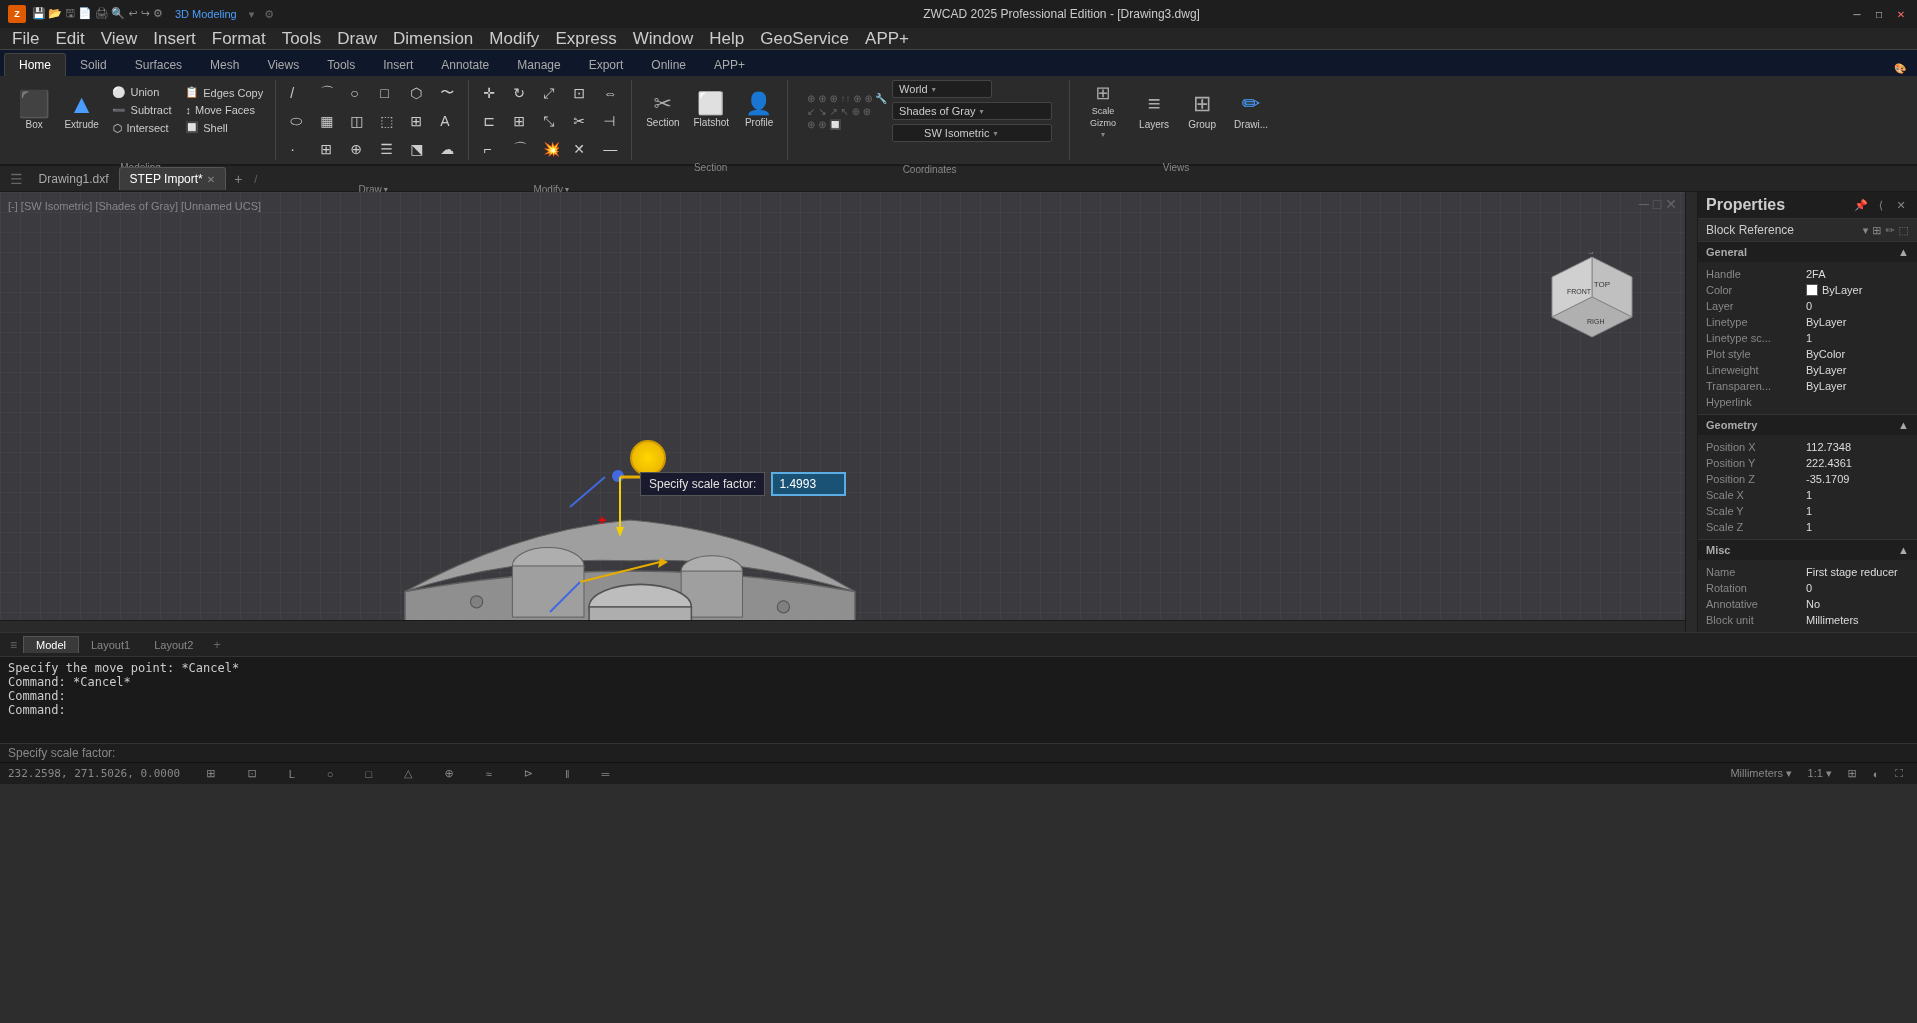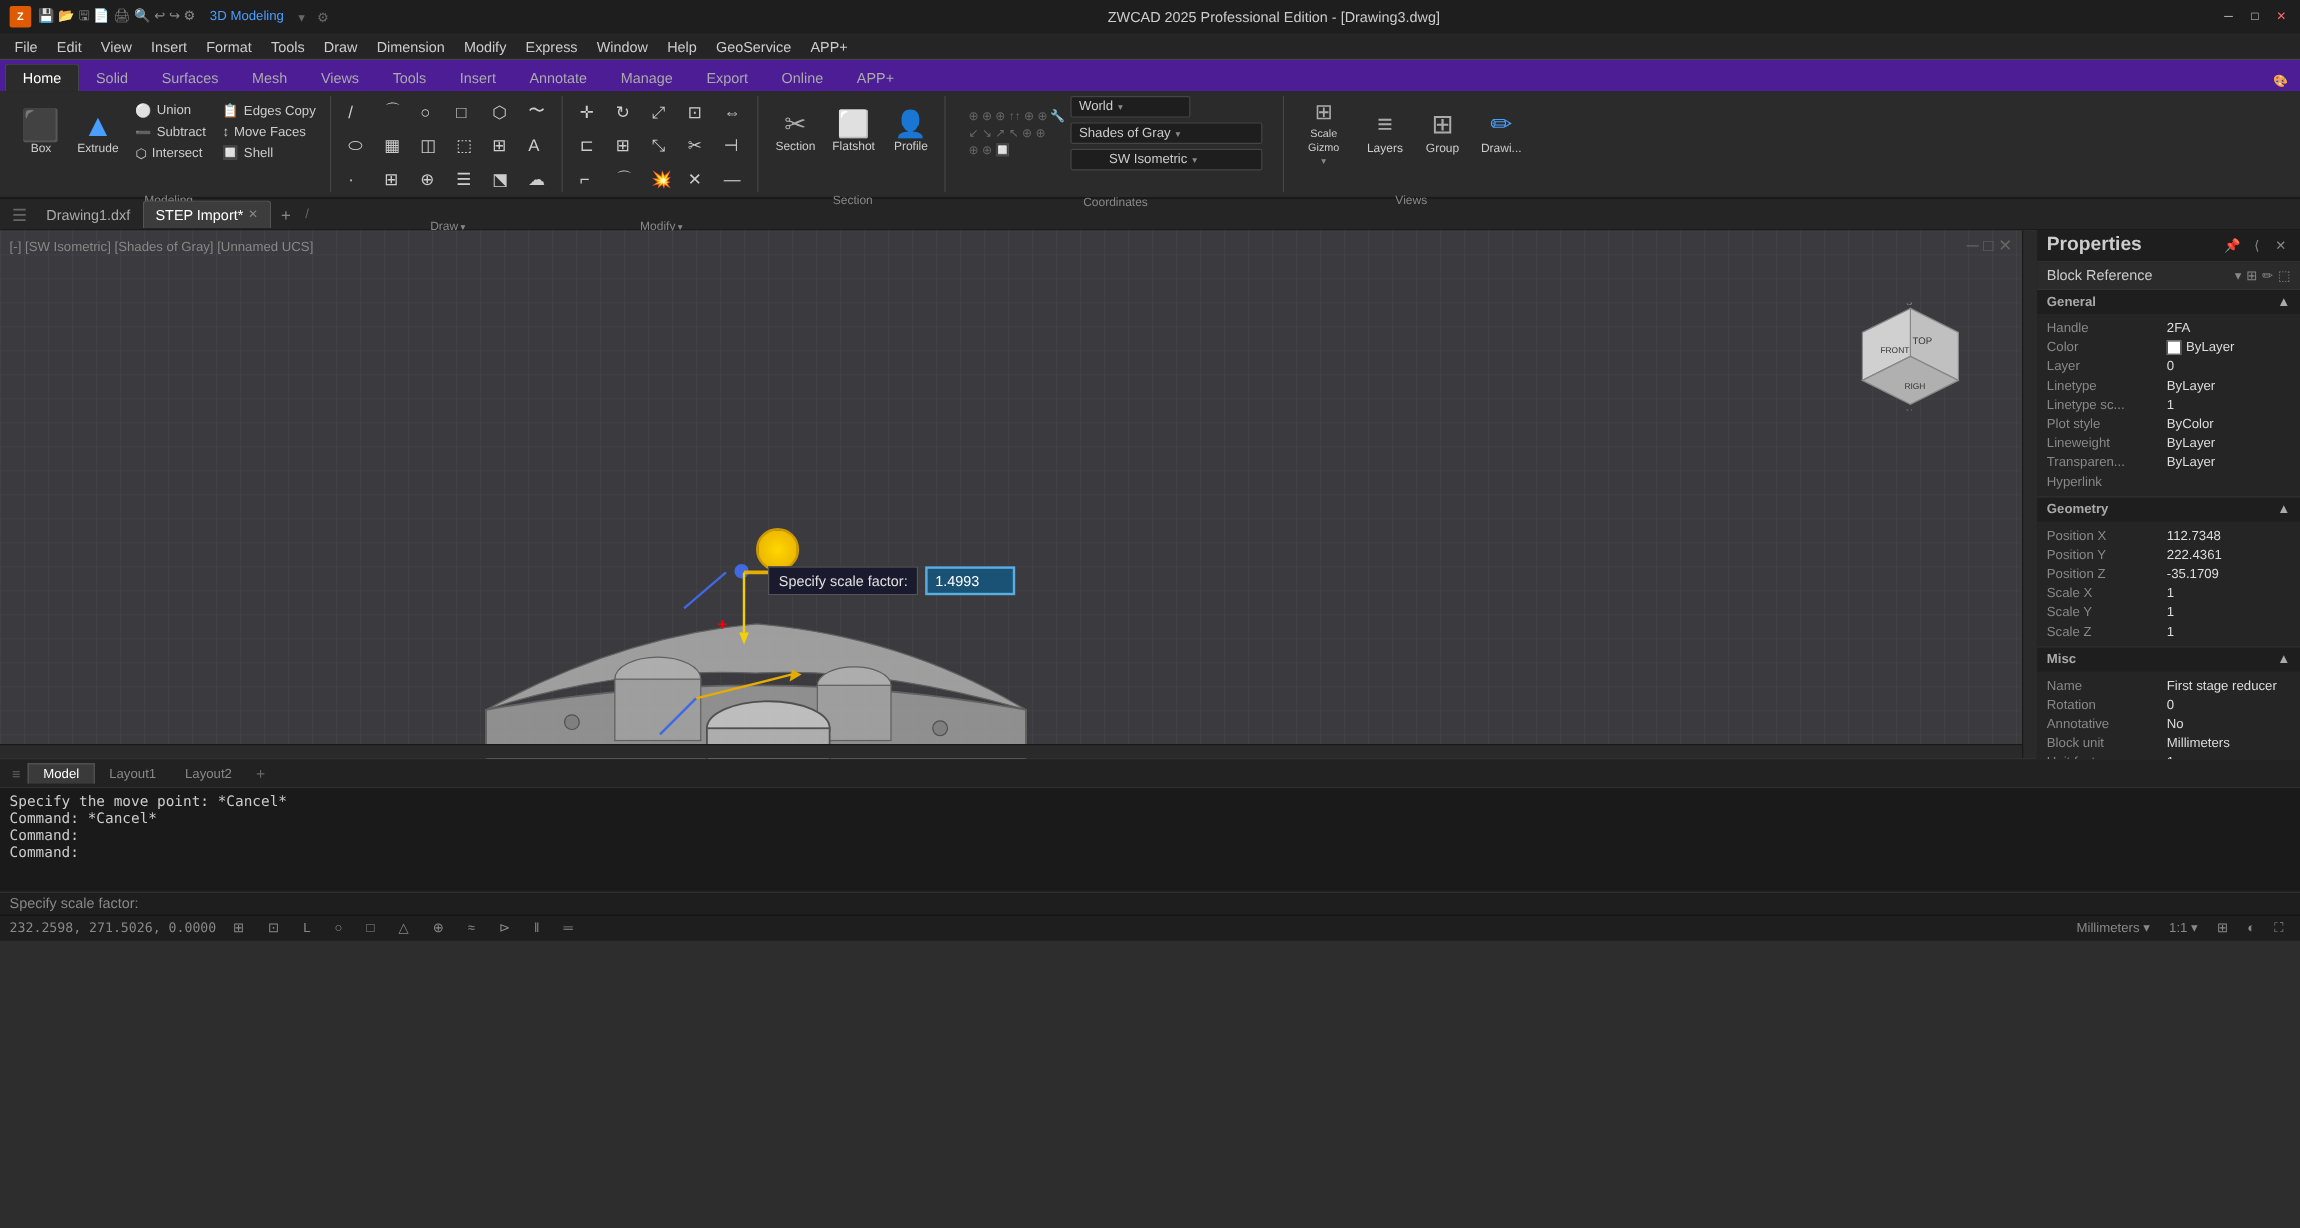--- a/index.html
+++ b/index.html
@@ -12,30 +12,30 @@
     }
     #title-bar .title-left { display: flex; align-items: center; gap: 6px; }
     #title-bar .title-center { flex: 1; text-align: center; font-size: 12px; }
     #title-bar .title-right { display: flex; align-items: center; gap: 6px; }
     #title-bar .win-btn { width: 16px; height: 16px; display: flex; align-items: center; justify-content: center; cursor: pointer; font-size: 10px; }
     #title-bar .logo { width: 18px; height: 18px; background: #e05a00; border-radius: 2px; display: flex; align-items: center; justify-content: center; font-size: 9px; font-weight: bold; color: white; }
 
     
     #menu-bar {
       display: flex; align-items: center; background: #252525; height: 22px;
-      padding: 0 4px; color: #ccc; font-size: 12px; border-bottom: 1px solid #444;
+      padding: 0 4px; color: #ccc; font-size: 17px; border-bottom: 1px solid #444;
     }
     #menu-bar span { padding: 2px 8px; cursor: pointer; }
 
     
     #ribbon {
       background: #2b2b2b; border-bottom: 2px solid #1a1a1a;
     }
     #ribbon-tabs {
-      display: flex; background: #4c1d95; height: 26px; align-items: flex-end; padding: 0 4px;
+      display: flex; background: #0f172a; height: 26px; align-items: flex-end; padding: 0 4px;
     }
     .ribbon-tab {
       padding: 4px 14px; font-size: 12px; cursor: pointer; color: #aaa;
       border-radius: 3px 3px 0 0; position: relative; top: 0;
     }
     .ribbon-tab.active { background: #2b2b2b; color: #fff; border: 1px solid #444; border-bottom: none; }
 
     #ribbon-content {
       display: flex; height: 88px; background: #2b2b2b; padding: 4px 6px;
       gap: 2px; align-items: stretch;
@@ -180,21 +180,21 @@
     #command-input-row {
       display: flex; align-items: center; padding: 2px 8px; border-top: 1px solid #333;
       background: #1e1e1e;
     }
     #command-input { background: transparent; border: none; outline: none; color: #ccc; font-family: monospace; font-size: 12px; flex: 1; }
 
     
     #status-bar {
       display: flex; align-items: center; background: #1e1e1e; height: 22px;
       padding: 0 8px; border-top: 1px solid #111; font-size: 11px; color: #888;
-      gap: 8px;
+      gap: 20px;
     }
     .status-item { padding: 0 6px; cursor: pointer; }
     .status-coords { color: #888; font-family: monospace; min-width: 160px; }
 
     
     #viewport-scrollbar-v {
       position: absolute; right: 0; top: 0; bottom: 0; width: 12px;
       background: #2a2a2a; border-left: 1px solid #1a1a1a;
     }
     #viewport-scrollbar-h {

